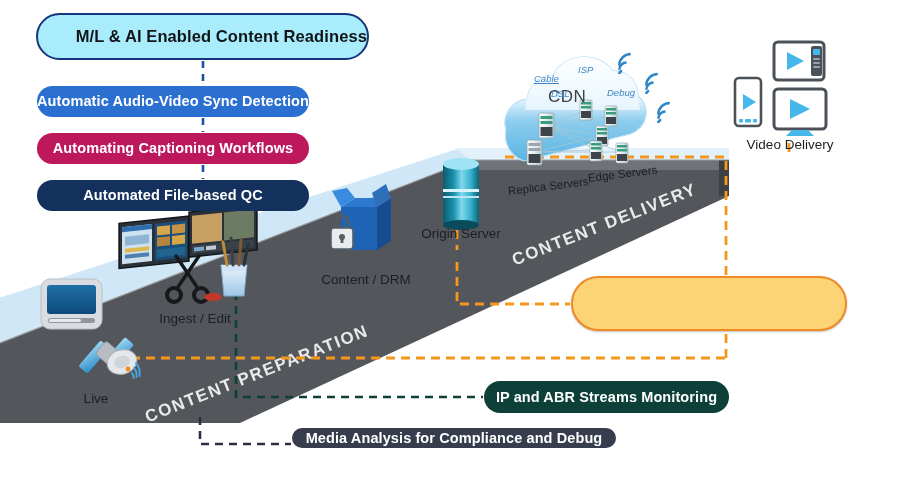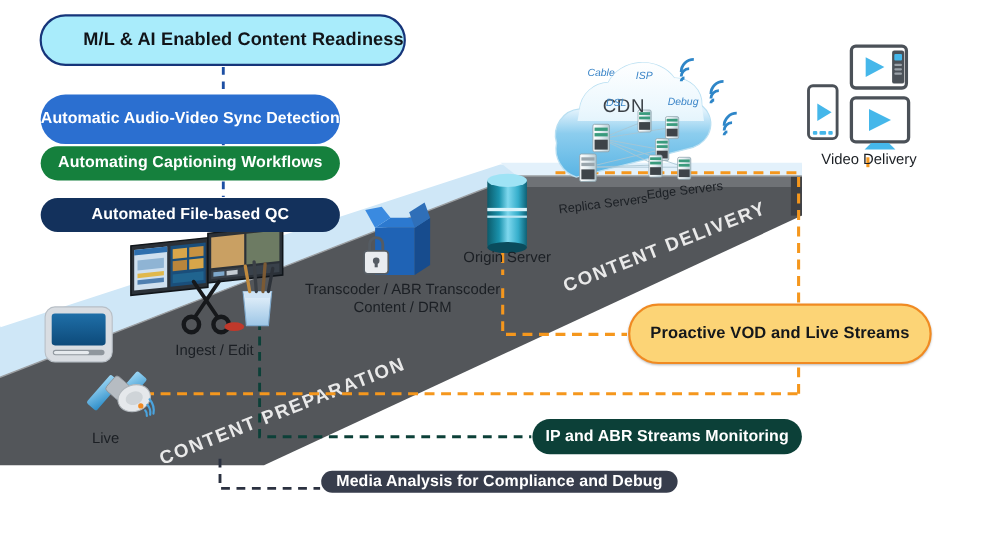--- a/index.html
+++ b/index.html
@@ -7,22 +7,22 @@
        font-family:"Liberation Sans","DejaVu Sans",sans-serif;}
   #stage{position:absolute;left:0;top:0;width:900px;height:493px;}
   #svgroot{position:absolute;left:0;top:0;width:900px;height:493px;}
 
   
   .pill{position:absolute;display:flex;align-items:center;justify-content:center;
         text-align:center;box-sizing:border-box;border-radius:999px;
         font-weight:bold;letter-spacing:.1px;line-height:1.12;}
   .pill.readiness{left:36px;top:13px;width:333px;height:47px;
         background:#a9ecfb;border:2.5px solid #16357a;color:#111418;font-size:16.5px;justify-content:flex-end;}
-  .pill.p1{left:37px;top:86px;width:272px;height:45px;background:#2b6fd0;color:#fff;font-size:14.5px;}
-  .pill.p2{left:37px;top:133px;width:272px;height:31px;background:#15803d;color:#fff;font-size:14.5px;}
+  .pill.p1{left:37px;top:86px;width:272px;height:31px;background:#2b6fd0;color:#fff;font-size:14.5px;}
+  .pill.p2{left:37px;top:133px;width:272px;height:31px;background:#be185d;color:#fff;font-size:14.5px;}
   .pill.p3{left:37px;top:180px;width:272px;height:31px;background:#13315c;color:#fff;font-size:14.5px;text-align:right;}
   .pill.proactive{left:571px;top:276px;width:276px;height:55px;
         background:#fcd476;border:2.5px solid #f08a22;color:#14171b;font-size:15px;
         flex-direction:column;box-shadow:0 1px 2px rgba(0,0,0,.25);}
   .pill.proactive span{display:block;}
   .pill.ipabr{left:484px;top:381px;width:245px;height:32px;background:#0c4038;color:#fff;font-size:14.5px;align-items:center;}
   .pill.media{left:292px;top:428px;width:324px;height:20px;background:#373d4c;color:#fff;font-size:14.5px;}
 
   
   .lbl{position:absolute;color:#1b1f24;font-size:13.5px;white-space:nowrap;}
@@ -322,37 +322,35 @@
     <span>Automatic Audio-Video Sync Detection</span>
   </div>
   <div class="pill p2">
     <span>Automating Captioning Workflows</span>
   </div>
   <div class="pill p3">
     <span>Automated File-based QC</span>
   </div>
 
   <div class="pill proactive">
-    <span>Proactive VOD and Live Streams</span>
   </div>
   <div class="pill ipabr">
     <span>IP and ABR Streams Monitoring</span>
   </div>
   <div class="pill media">
     <span>Media Analysis for Compliance and Debug</span>
   </div>
 
   <div class="lbl c" style="left:96px;top:391px;">Live</div>
   <div class="lbl c" style="left:195px;top:311px;">Ingest / Edit</div>
-  <div class="lbl c" style="left:366px;top:255px;">Transcoder / ABR Transcoder</div>
   <div class="lbl c" style="left:366px;top:272px;">Content / DRM</div>
   <div class="lbl c" style="left:461px;top:226px;">Origin Server</div>
   <div class="lbl c" style="left:790px;top:137px;">Video Delivery</div>
 
   <div class="srvlbl" style="left:508px;top:185px;transform:rotate(-7deg);">Replica Servers</div>
   <div class="srvlbl" style="left:588px;top:172px;transform:rotate(-7deg);">Edge Servers</div>
 
   <div class="cdnword" style="left:548px;top:87px;">CDN</div>
   <div class="cloudlbl" style="left:511px;top:88px;margin-left:40px;">DSL</div>
-  <div class="cloudlbl" style="left:534px;top:61px;">Cable</div>
+  <div class="cloudlbl" style="left:534px;top:73px;text-decoration:underline;">Cable</div>
   <div class="cloudlbl" style="left:578px;top:64px;">ISP</div>
   <div class="cloudlbl" style="left:607px;top:87px;">Debug</div>
 </div>
 
 </body></html>

